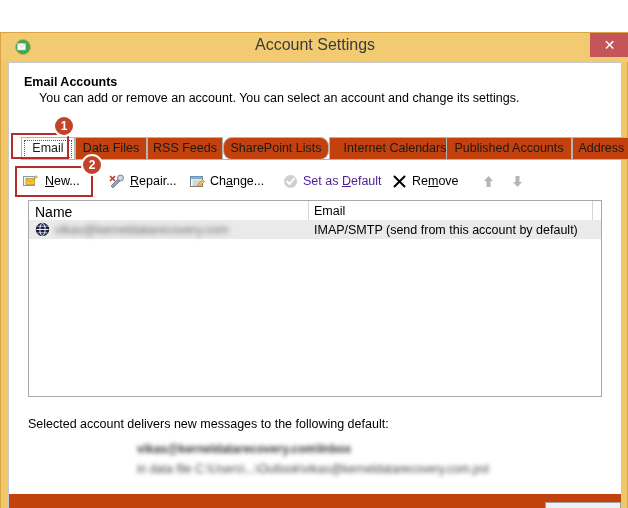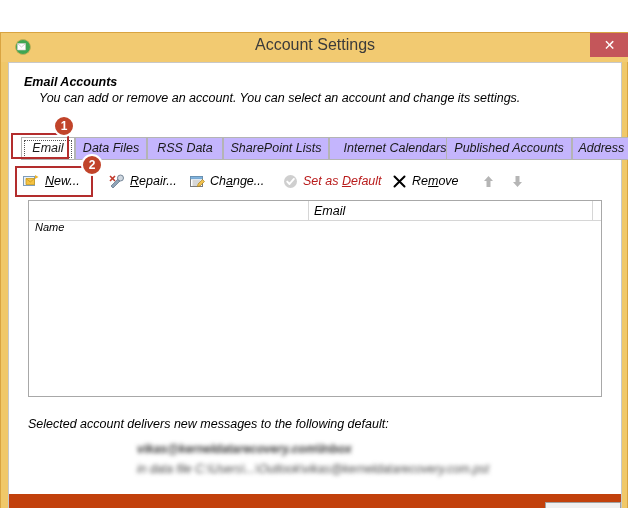--- a/index.html
+++ b/index.html
@@ -68,21 +68,20 @@
     cursor: pointer;
   }
 
   
   .panel {
     position: absolute;
     left: 8px; top: 30px;
     width: 612px; height: 431px;
     background: #ffffff;
     box-sizing: border-box;
-    font-style: italic;
   }
 
   .section-title {
     position: absolute;
     left: 15px; top: 12px;
     font-size: 12.5px;
     font-weight: bold;
   }
   .section-desc {
     position: absolute;
@@ -95,21 +94,21 @@
     position: absolute;
     left: 12px; top: 74px;
     width: 588px; height: 23px;
   }
   .tab {
     position: absolute;
     top: 0;
     height: 23px;
     box-sizing: border-box;
     border: 1px solid #b4b4b4;
-    background: #c4b5fd;
+    background: #c2410c;
     font-size: 12.5px;
     line-height: 21px;
     text-align: center;
     color: #1a1a1a;
     cursor: pointer;
     white-space: nowrap;
   }
   .tab.selected {
     background: #ffffff;
     border-bottom: 1px solid #ffffff;
@@ -137,21 +136,21 @@
   .tb-item {
     position: absolute;
     top: 0;
     height: 26px;
     display: flex;
     align-items: center;
     font-size: 12.5px;
     white-space: nowrap;
     cursor: pointer;
   }
-  .tb-item.disabled { color: #b91c1c; cursor: default; justify-content: center; }
+  .tb-item.disabled { color: #4c1d95; cursor: default; justify-content: center; }
   .tb-label { margin-left: 5px; }
   .ul { text-decoration: underline; }
 
   .toolbar-sep {
     position: absolute;
     left: 14px; top: 133px;
     width: 580px; height: 1px;
     background: #ffffff;
   }
 
@@ -166,22 +165,22 @@
   }
   .list-header {
     position: absolute;
     left: 0; top: 0;
     width: 100%; height: 19px;
     background: #ffffff;
     border-bottom: 1px solid #d6d6d6;
   }
   .col-name {
     position: absolute;
-    left: 6px; top: 20px;
-    font-size: 11px;
+    left: 6px; top: 3px;
+    font-size: 14px;
   }
   .col-type {
     position: absolute;
     left: 285px; top: 3px;
     font-size: 12.5px;
   }
   .col-div {
     position: absolute;
     left: 279px; top: 0;
     width: 1px; height: 19px;
@@ -314,22 +313,22 @@
   <div class="window-inner"></div>
 
   <div class="panel">
 
     <div class="section-title">Email Accounts</div>
     <div class="section-desc">You can add or remove an account. You can select an account and change its settings.</div>
 
     <div class="tabstrip">
         <div class="tab selected" style="left: 0px; width: 54px;"><span>Email</span><span class="tab-focus"></span></div>
         <div class="tab" style="left: 54px; width: 72px;"><span>Data Files</span></div>
-        <div class="tab" style="left: 126px; width: 76px;"><span>RSS Data</span></div>
-        <div class="tab" style="left: 202px; width: 106px;"><span>SharePoint Lists</span></div>
+        <div class="tab" style="left: 126px; width: 76px;"><span>RSS Feeds</span></div>
+        <div class="tab" style="left: 202px; width: 106px; border-radius: 9px;"><span>SharePoint Lists</span></div>
         <div class="tab" style="left: 308px; width: 132px;"><span>Internet Calendars</span></div>
         <div class="tab" style="left: 425px; width: 126px;"><span>Published Accounts</span></div>
         <div class="tab" style="left: 551px; width: 97px;"><span>Address Books</span></div>
       </div>
     <div class="tabpage-line"></div>
 
     <div class="toolbar">
         <div class="tb-item" style="left: 0px;">
           <span style="display: inline-flex;">
             <svg width="17" height="15" viewBox="0 0 17 15">
@@ -397,20 +396,32 @@
       </div>
     <div class="toolbar-sep"></div>
 
     <div class="listbox">
       <div class="list-header">
         <div class="col-name">Name</div>
         <div class="col-div"></div>
         <div class="col-type">Email</div>
         <div class="col-div2"></div>
       </div>
+      <div class="list-row">
+        <span class="row-icon">
+          <svg width="15" height="15" viewBox="0 0 15 15">
+            <circle cx="7.5" cy="7.5" r="6.2" fill="#1b1f4b" stroke="#0c0f2a" stroke-width="1"></circle>
+            <ellipse cx="7.5" cy="7.5" rx="2.6" ry="6.2" fill="none" stroke="#ffffff" stroke-width="0.9"></ellipse>
+            <line x1="1.3" y1="7.5" x2="13.7" y2="7.5" stroke="#ffffff" stroke-width="0.9"></line>
+            <path d="M2.6 4.2 h9.8 M2.6 10.8 h9.8" stroke="#ffffff" stroke-width="0.7"></path>
+          </svg>
+        </span>
+        <div class="row-name">vikas@kerneldatarecovery.com</div>
+        <div class="row-type">IMAP/SMTP (send from this account by default)</div>
+      </div>
     </div>
 
     <div class="delivery-label">Selected account delivers new messages to the following default:</div>
     <div class="delivery-line1">vikas@kerneldatarecovery.com\Inbox</div>
     <div class="delivery-line2">in data file C:\Users\...\Outlook\vikas@kerneldatarecovery.com.pst</div>
   </div>
 
   <div class="footer">
     <div class="btn-close">
       <span class="ul">C</span><span>lose</span>

